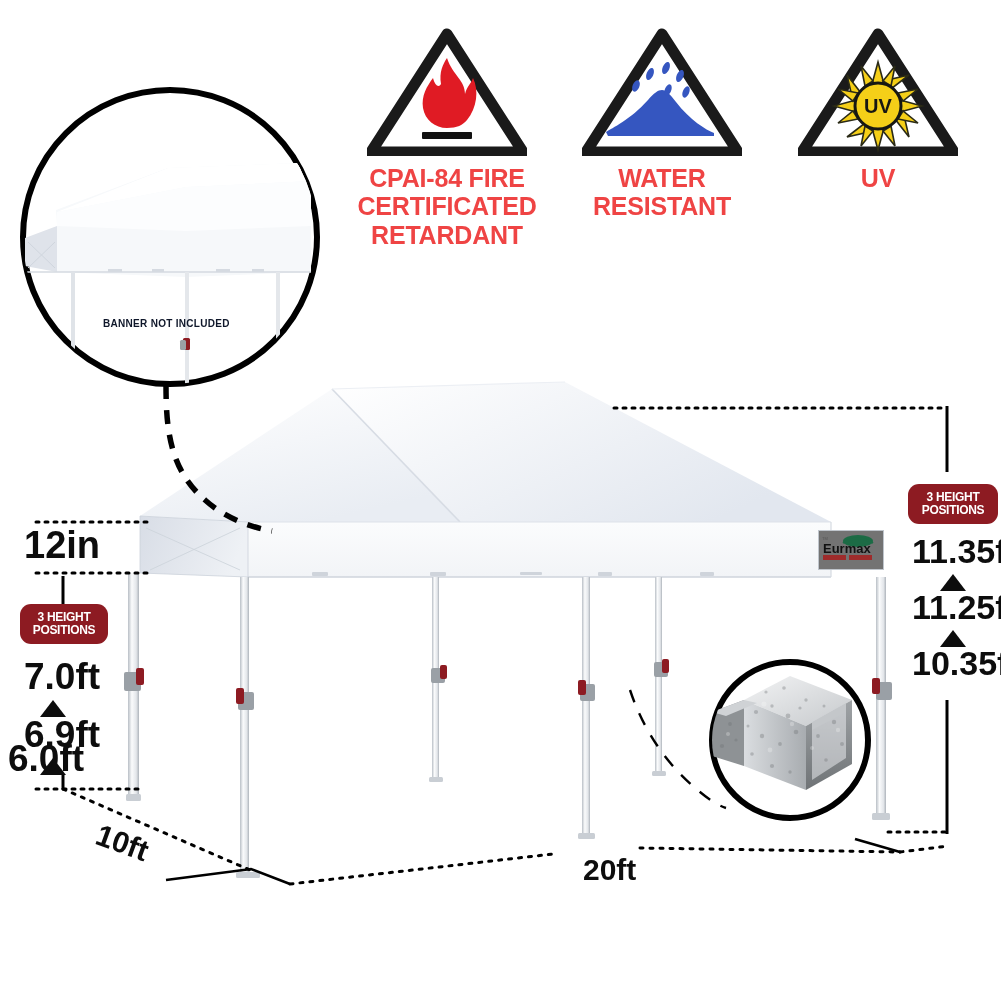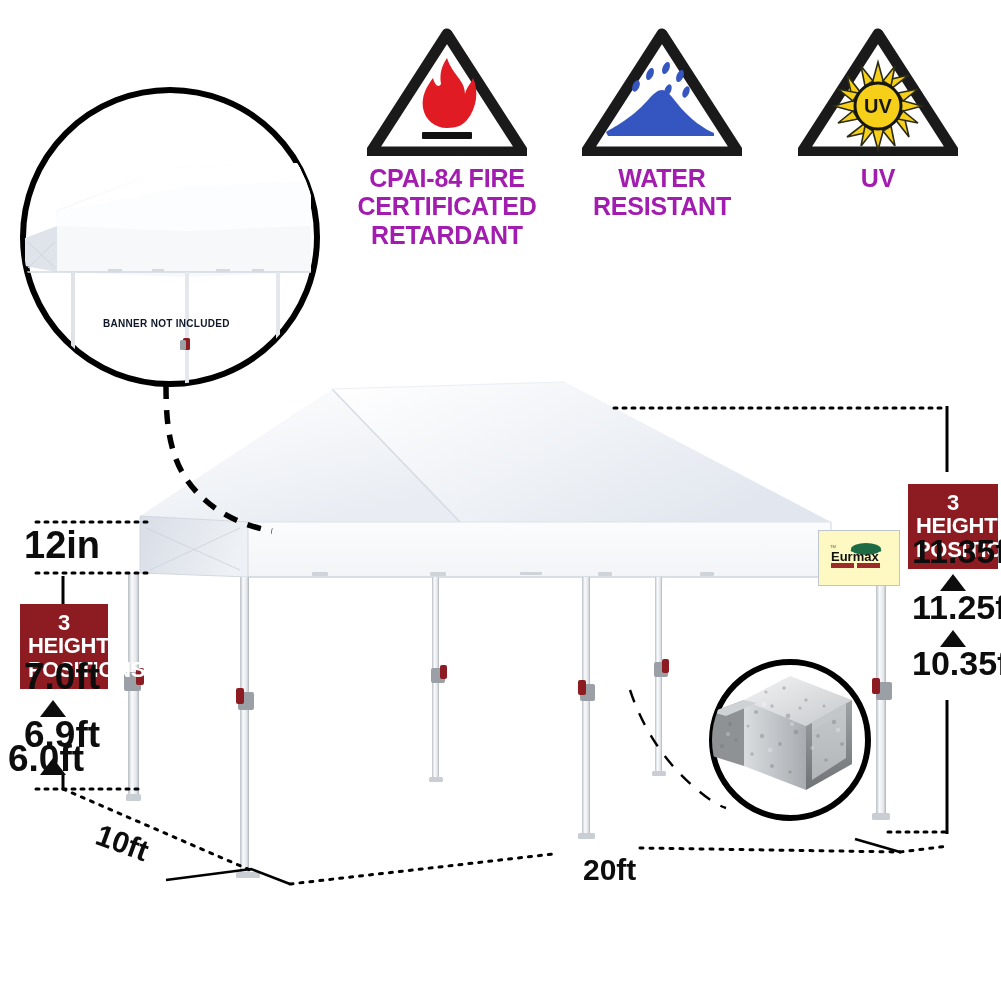--- a/index.html
+++ b/index.html
@@ -4,27 +4,27 @@
 <style>
   html,body{margin:0;padding:0;background:#fff;}
   body{width:1001px;height:1001px;position:relative;overflow:hidden;
        font-family:"Liberation Sans",sans-serif;color:#111;}
   #stage{position:absolute;left:0;top:0;width:1001px;height:1001px;}
 
   
   .badge{position:absolute;width:190px;text-align:center;}
   .badge .tri{position:relative;width:160px;height:128px;margin:0 auto;}
   .badge .cap{margin-top:8px;font-weight:bold;font-size:25px;line-height:1.13;
-              letter-spacing:-0.2px;color:#a21caf;}
+              letter-spacing:-0.2px;color:#ef4444;}
 
   
-  .pill{position:absolute;background:#8d1b22;border-radius:0;
+  .pill{position:absolute;background:#8d1b22;border-radius:11px;
         color:#fff;font-weight:bold;text-align:center;
         line-height:1.06;padding:7px 8px 8px 8px;
-        font-size:22px;letter-spacing:-0.3px;}
+        font-size:12px;letter-spacing:-0.3px;}
 
   
   .meas{position:absolute;font-weight:bold;color:#0d0d0d;white-space:nowrap;}
   .m-left{font-size:37px;}
   .m-right{font-size:34px;}
   .m12{font-size:38px;}
   .m-dim{font-size:30px;}
 
   .uptri{position:absolute;width:0;height:0;
          border-left:13px solid transparent;border-right:13px solid transparent;
@@ -355,21 +355,21 @@
       </svg>
     </div>
     <div class="cap">
       <div>UV</div>
     </div>
   </div>
 
   <div class="bannerTxt" style="left:103px;top:318px;">BANNER NOT INCLUDED</div>
 
   <div style="position:absolute;left:818px;top:530px;width:62px;height:36px;
-              background:#fef9c3;border:1.5px solid #bfc5cc;padding:9px;">
+              background:#737373;border:1.5px solid #bfc5cc;padding:1px;">
     <div style="position:relative;width:100%;height:100%;overflow:hidden;">
       <svg width="58" height="32" viewBox="0 0 58 32" style="display:block;">
         <ellipse cx="38" cy="9" rx="15" ry="6" fill="#1c6b45"></ellipse>
         <path d="M23,11 Q38,2 53,11" stroke="#1c6b45" stroke-width="2" fill="none"></path>
         <text x="3" y="21" font-family="Liberation Sans, sans-serif" font-size="13" font-weight="bold" fill="#111">Eurmax</text>
         <rect x="3" y="23" width="23" height="5" fill="#9e2b2b"></rect>
         <rect x="29" y="23" width="23" height="5" fill="#9e2b2b"></rect>
         <text x="2" y="8" font-family="Liberation Sans, sans-serif" font-size="4" fill="#555">TM</text>
       </svg>
     </div>

